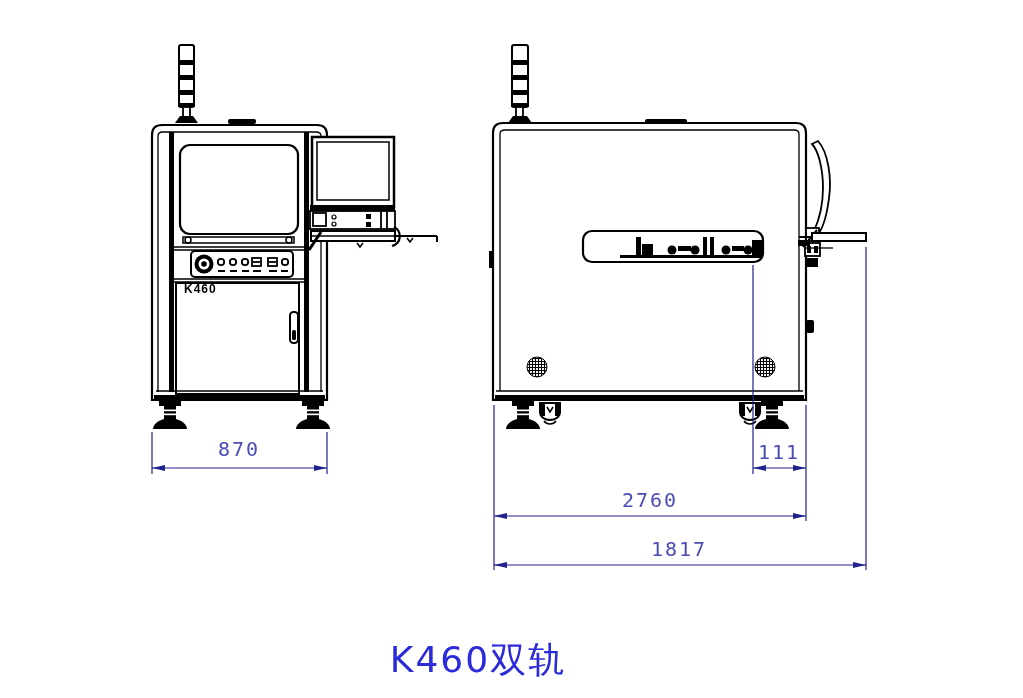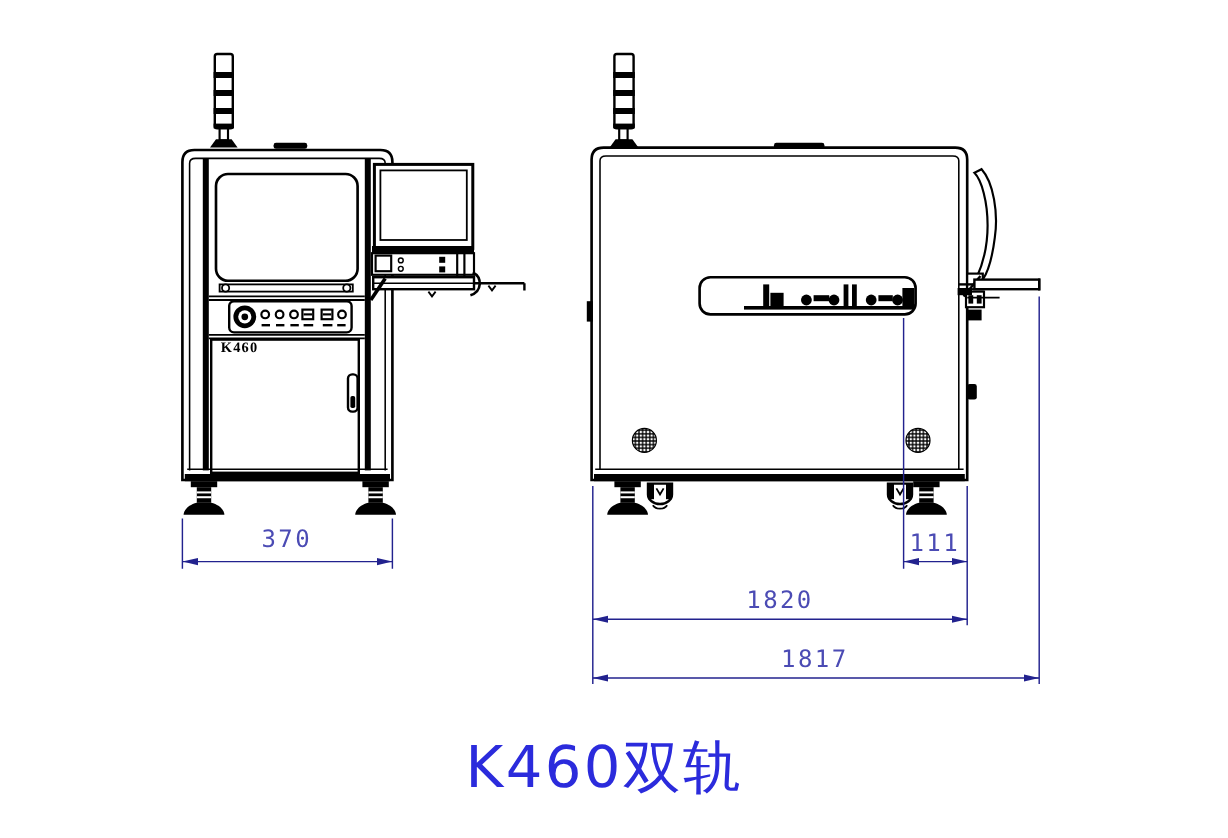--- a/index.html
+++ b/index.html
@@ -2,23 +2,23 @@
 <html><head>
 <meta charset="utf-8">
 <style>
   html,body{margin:0;padding:0;background:#ffffff;}
   .canvas{position:relative;width:1023px;height:698px;background:#ffffff;overflow:hidden;
           font-family:"DejaVu Sans",sans-serif;}
   svg{position:absolute;left:0;top:0;}
   .dim-text{position:absolute;color:#4B4BB4;font-family:"DejaVu Sans Mono",monospace;
             font-size:20px;letter-spacing:2px;text-align:center;white-space:nowrap;}
   .machine-label{position:absolute;color:#000;font-weight:bold;font-size:12px;
-                 font-family:Liberation Serif, serif;letter-spacing:1px;}
-  .drawing-title{position:absolute;color:#2B2BDC;font-size:48px;letter-spacing:2px;
-                 text-align:center;font-family:"DejaVu Sans",sans-serif;white-space:nowrap;}
+                 font-family:Liberation Sans, sans-serif;letter-spacing:1px;}
+  .drawing-title{position:absolute;color:#2B2BDC;font-size:36px;letter-spacing:2px;
+                 text-align:center;font-family:"DejaVu Sans",sans-serif;white-space:nowrap;margin-top:28px;}
 </style>
 </head>
 <body>
 
 <div class="canvas">
 
 <svg width="1023" height="698" viewBox="0 0 1023 698">
   <defs>
     <pattern id="hatch" width="3" height="3" patternUnits="userSpaceOnUse">
       <path d="M0 1.5 H3 M1.5 0 V3" stroke="#000" stroke-width="1.1"></path>
@@ -236,23 +236,23 @@
 
     <line x1="152" y1="468" x2="327" y2="468" marker-start="url(#dimarrow)" marker-end="url(#dimarrow)"></line>
     <line x1="753" y1="468" x2="806" y2="468" marker-start="url(#dimarrow)" marker-end="url(#dimarrow)"></line>
     <line x1="494" y1="516" x2="806" y2="516" marker-start="url(#dimarrow)" marker-end="url(#dimarrow)"></line>
     <line x1="494" y1="565" x2="866" y2="565" marker-start="url(#dimarrow)" marker-end="url(#dimarrow)"></line>
   </g>
 </svg>
 
 <div class="machine-label" style="left:184px;top:282px;width:40px;">K460</div>
 
-<div class="dim-text" style="left:209px;top:437px;width:60px;">370</div>
+<div class="dim-text" style="left:209px;top:437px;width:60px;">870</div>
 
 <div class="dim-text" style="left:749px;top:440px;width:60px;">111</div>
 
-<div class="dim-text" style="left:610px;top:488px;width:80px;">1820</div>
+<div class="dim-text" style="left:610px;top:488px;width:80px;">2760</div>
 
 <div class="dim-text" style="left:639px;top:537px;width:80px;text-align:center;">1817</div>
 
 <div class="drawing-title" style="left:388px;top:608px;width:180px;">K460双轨</div>
 
 </div>
 
 </body></html>

